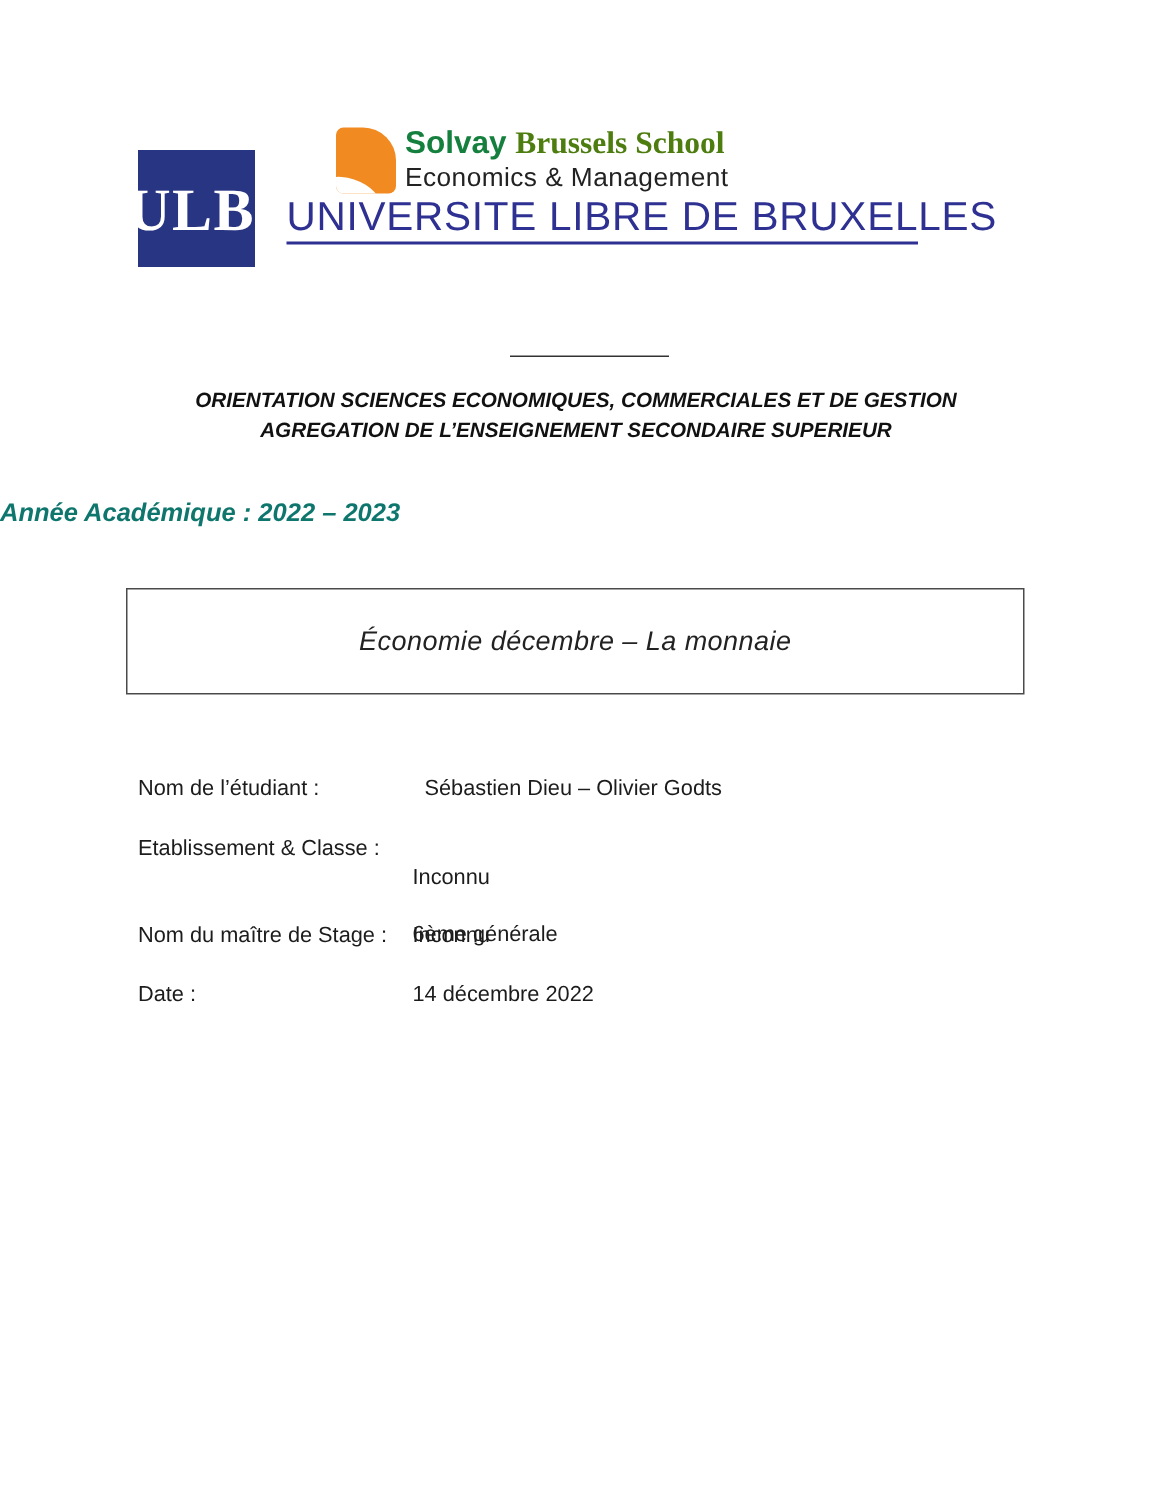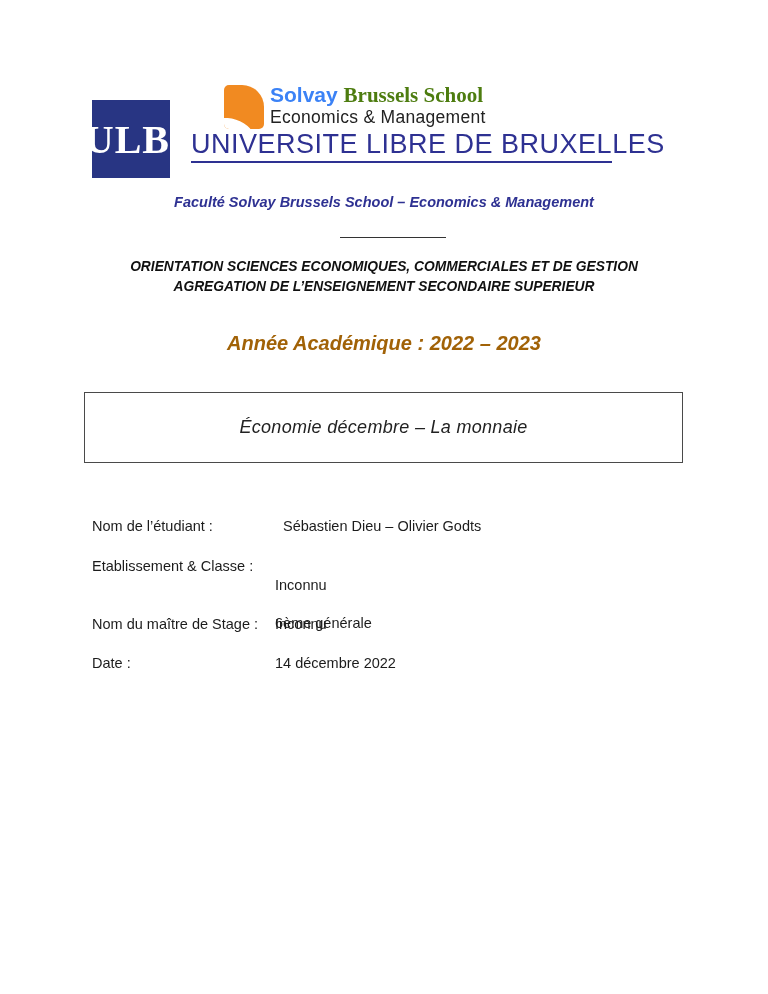--- a/index.html
+++ b/index.html
@@ -60,21 +60,21 @@
     position: absolute;
     left: 270px;
     top: 84px;
     line-height: 22px;
     white-space: nowrap;
   }
   .solvay-line1 {
     font-size: 21px;
     font-weight: bold;
   }
-  .solvay-line1 .orange { color: #3b82f6; }
+  .solvay-line1 .orange { color: #15803d; }
   .solvay-line1 .dark { color: #4d7c0f; font-family: Liberation Serif, serif; }
   .solvay-line2 {
     font-size: 17.5px;
     color: #222222;
     letter-spacing: 0.3px;
   }
   .university-name {
     position: absolute;
     left: 178px;
     top: 129px;
@@ -120,25 +120,24 @@
     font-style: italic;
     font-size: 13.8px;
     color: #111111;
     line-height: 20px;
   }
   .academic-year {
     position: absolute;
     left: 0;
     top: 332px;
     width: 100%;
-    text-align: center;
-    font-weight: bold;
-    font-style: italic;
-    font-size: 20px;
-    color: #a16207;
+    font-weight: bold;
+    font-style: italic;
+    font-size: 17px;
+    color: #0f766e;
   }
 
   
   .subject-box {
     position: absolute;
     left: 84px;
     top: 392px;
     width: 599px;
     height: 71px;
     border: 1px solid #4a4a4a;
@@ -190,21 +189,20 @@
       <span class="orange">Solvay</span>
       <span class="dark">Brussels School</span>
     </div>
     <div class="solvay-line2">Economics &amp; Management</div>
   </div>
 
   <div class="university-name">
     <span class="underlined">UNIVERSITE LIBRE DE BRUXEL</span><span>LES</span>
   </div>
 
-  <div class="faculty-line">Faculté Solvay Brussels School – Economics &amp; Management</div>
 
   <div class="separator"></div>
 
   <div class="agregation-block">
     <div>ORIENTATION SCIENCES ECONOMIQUES, COMMERCIALES ET DE GESTION</div>
     <div>AGREGATION DE L’ENSEIGNEMENT SECONDAIRE SUPERIEUR</div>
   </div>
 
   <div class="academic-year">Année Académique : 2022 – 2023</div>
 

